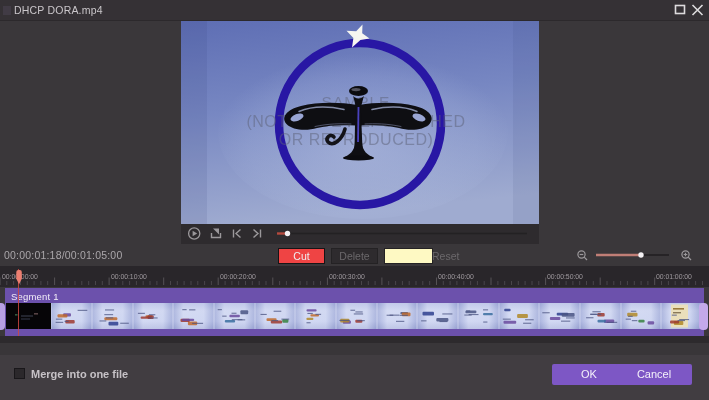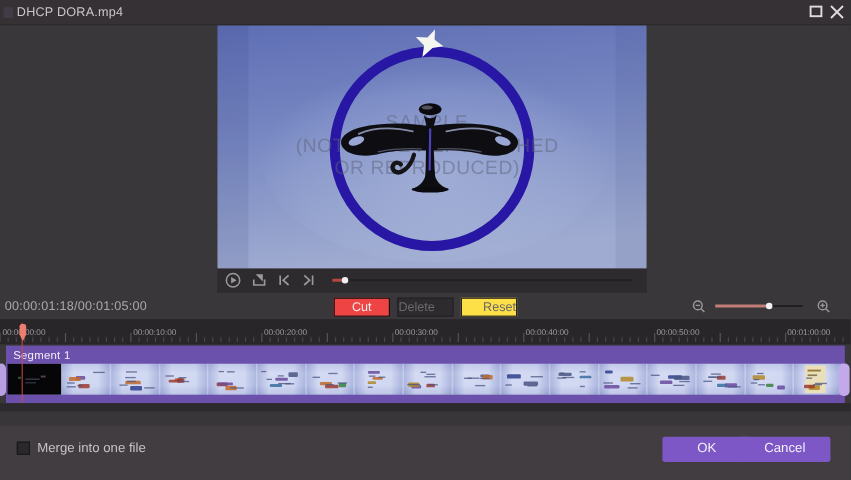--- a/index.html
+++ b/index.html
@@ -91,22 +91,22 @@
     </g>
 
     <line x1="96" y1="9.5" x2="346" y2="9.5" stroke="#232123" stroke-width="1.6"></line>
     <line x1="96" y1="9.5" x2="104" y2="9.5" stroke="#b5493e" stroke-width="2.4"></line>
     <circle cx="106.5" cy="9.5" r="2.7" fill="#f2eff2"></circle>
   </svg>
 </div>
 
 <div class="abs" style="left:4px;top:249px;font-size:10.5px;color:#aaa6aa;letter-spacing:.2px;text-align:right;">00:00:01:18/00:01:05:00</div>
 <div class="abs" style="left:278px;top:248px;width:47px;height:16px;background:#ef4444;border:1px solid #161416;box-sizing:border-box;color:#efedef;font-size:10.5px;text-align:center;line-height:14px;">Cut</div>
-<div class="abs" style="left:331px;top:248px;width:47px;height:16px;background:#2e2b2e;border:1px solid #242224;box-sizing:border-box;color:#6b686b;font-size:10.5px;line-height:14px;">Delete</div>
-<div class="abs" style="left:384px;top:248px;width:47px;height:16px;background:#fde047;border:1px solid #242224;box-sizing:border-box;color:#6b686b;font-size:10.5px;text-align:right;line-height:14px;">Reset</div>
+<div class="abs" style="left:331px;top:248px;width:47px;height:16px;background:#2e2b2e;border:1px solid #242224;box-sizing:border-box;color:#6b686b;font-size:10.5px;text-align:center;line-height:14px;">Delete</div>
+<div class="abs" style="left:384px;top:248px;width:47px;height:16px;background:#fef9c3;border:1px solid #242224;box-sizing:border-box;color:#6b686b;font-size:10.5px;text-align:left;line-height:14px;padding-left:47px;">Reset</div>
 
 <svg class="abs" style="left:574px;top:247px;" width="122" height="17" viewBox="0 0 122 17">
   <g stroke="#9b989b" fill="none" stroke-width="1.2">
     <circle cx="7.5" cy="7.5" r="3.6"></circle>
     <path d="M10.2 10.2 L13 13"></path>
     <path d="M5.7 7.5 L9.3 7.5"></path>
     <circle cx="111.5" cy="7.5" r="3.6"></circle>
     <path d="M114.2 10.2 L117 13"></path>
     <path d="M109.7 7.5 L113.3 7.5 M111.5 5.7 L111.5 9.3"></path>
   </g>
@@ -409,16 +409,16 @@
 <div class="abs" style="left:18.4px;top:269px;width:1.1px;height:67px;background:rgba(205,72,66,.85);"></div>
 <svg class="abs" style="left:15px;top:268.5px;" width="8" height="17" viewBox="0 0 8 17">
   <path d="M1.3,2.9 Q1.3,0.9 3.3,0.9 L4.8,0.9 Q6.8,0.9 6.8,2.9 L6.8,9.8 L4.05,15.3 L1.3,9.8 Z" fill="#ec7e70"></path>
 </svg>
 
 <div class="abs" style="left:0;top:336px;width:709px;height:7px;background:#2d2a2d;"></div>
 <div class="abs" style="left:0;top:343px;width:709px;height:12px;background:#393639;"></div>
 <div class="abs" style="left:0;top:355px;width:709px;height:45px;background:#413d41;"></div>
 
 <div class="abs" style="left:14px;top:368px;width:11px;height:11px;background:#2b282b;border:1px solid #19171a;box-sizing:border-box;"></div>
-<div class="abs" style="left:31px;top:368px;font-size:11px;color:#c6c2c6;">Merge into one file</div>
+<div class="abs" style="left:31px;top:368px;font-size:11px;color:#c6c2c6;font-weight:bold;">Merge into one file</div>
 
 <div class="abs" style="left:533px;top:364px;width:74px;height:21px;background:#7d57c5;border-radius:2px;color:#f4f0fa;font-size:11px;text-align:center;line-height:21px;margin-left:19px;">OK</div>
 <div class="abs" style="left:616px;top:364px;width:76px;height:21px;background:#7d57c5;border-radius:2px;color:#f4f0fa;font-size:11px;text-align:center;line-height:21px;">Cancel</div>
 
 </body></html>

